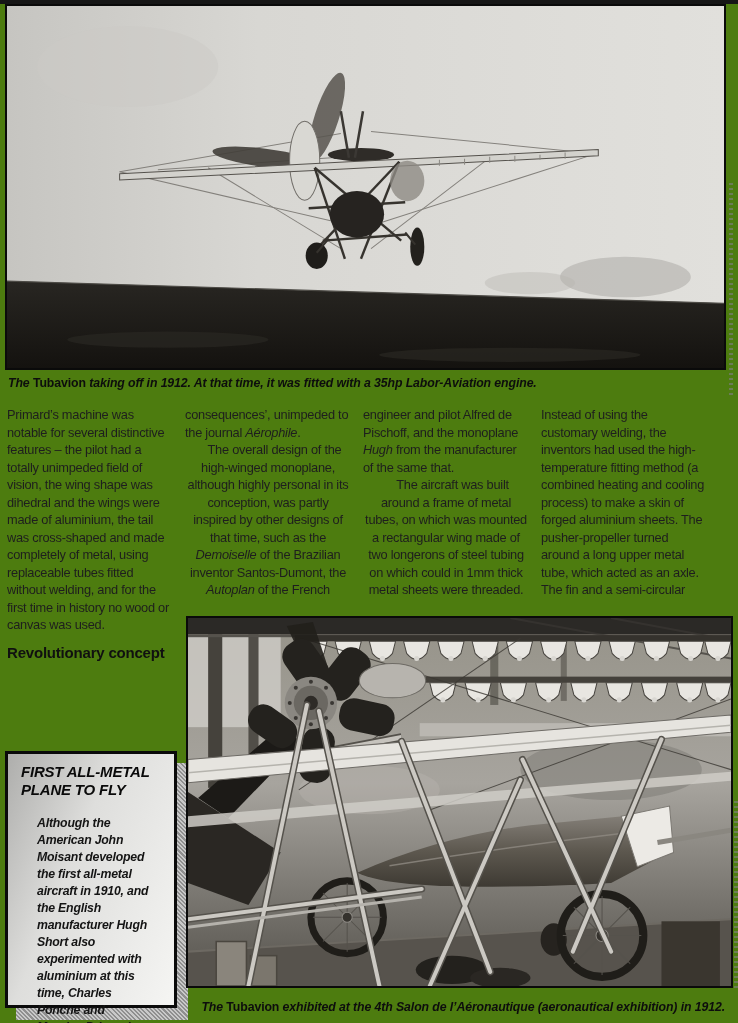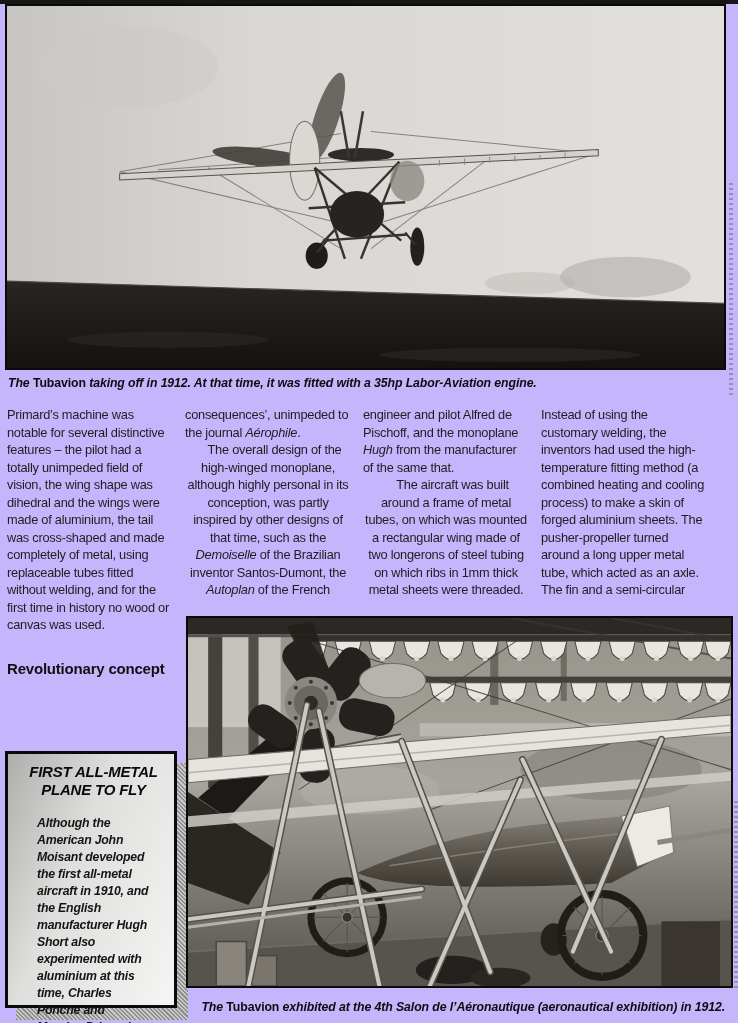--- a/index.html
+++ b/index.html
@@ -1,18 +1,18 @@
 <!DOCTYPE html>
 <html><head>
 <meta charset="utf-8">
 <style>
   html,body{margin:0;padding:0;background:#e8e8e8;}
   .page{
     position:relative;width:738px;height:1023px;margin:0 auto;
-    background:#c4b5fd;overflow:hidden;
+    background:#4d7c0f;overflow:hidden;
     font-family:"Liberation Sans", sans-serif;color:#1c1c1c;
   }
   .top-rule{position:absolute;left:0;top:0;width:738px;height:4px;background:#161616;}
   
   .photo-top{
     position:absolute;left:5px;top:4px;width:717px;height:362px;
     border:2px solid #0a0a0a;background:#d8d7d3;
   }
   .photo-exhibition{
     position:absolute;left:186px;top:616px;width:543px;height:368px;
@@ -37,37 +37,37 @@
   .columns{
     position:absolute;left:7px;top:406px;width:724px;
     display:grid;grid-template-columns:repeat(4,166px);column-gap:12px;
     align-items:start;
   }
   .col{font-size:12.8px;line-height:17.5px;letter-spacing:-0.25px;color:#1e1e1e;}
   .body-p{margin:0;}
   .body-p.indent{text-indent:13px;text-align:center;}
   .seg-italic{font-style:italic;}
   .col-heading{
-    margin:26px 0 4px 0;font-size:15px;font-weight:bold;color:#101010;
+    margin:10px 0 4px 0;font-size:15px;font-weight:bold;color:#101010;
     letter-spacing:-0.2px;
   }
   
   .sidebar-shadow{
     position:absolute;left:16px;top:763px;width:172px;height:257px;
     background:repeating-linear-gradient(45deg,#8f8f8f 0 1.5px,#c9c9c9 1.5px 3px);
   }
   .sidebar-box{
     position:absolute;left:5px;top:751px;width:172px;height:257px;
     box-sizing:border-box;border:3px solid #0a0a0a;
     background:linear-gradient(112deg,#aeaeac 0%,#dededc 40%,#f5f5f3 100%);
     padding:9px 8px 8px 13px;z-index:2;
   }
   .sidebar-title{
     margin:0 0 7px 0;font-size:15px;line-height:18px;font-weight:bold;
-    font-style:italic;color:#0a0a0a;letter-spacing:-0.2px;text-align:center;
+    font-style:italic;color:#0a0a0a;letter-spacing:-0.2px;
   }
   .sidebar-body{
     margin:16px;font-size:12.3px;line-height:17px;font-weight:bold;
     font-style:italic;color:#141414;letter-spacing:-0.2px;
   }
 </style>
 </head>
 <body>
 
 <div class="page">
@@ -146,21 +146,21 @@
     <div class="col">
         <p class="body-p"><span class="seg-normal">Primard’s machine was notable for several distinctive features – the pilot had a totally unimpeded field of vision, the wing shape was dihedral and the wings were made of aluminium, the tail was cross-shaped and made completely of metal, using replaceable tubes fitted without welding, and for the first time in history no wood or canvas was used.</span></p>
         <h3 class="col-heading">Revolutionary concept</h3>
       </div>
     <div class="col">
         <p class="body-p"><span class="seg-normal">consequences’, unimpeded to the journal </span><span class="seg-italic">Aérophile</span><span class="seg-normal">.</span></p>
         <p class="body-p indent"><span class="seg-normal">The overall design of the high-winged monoplane, although highly personal in its conception, was partly inspired by other designs of that time, such as the </span><span class="seg-italic">Demoiselle</span><span class="seg-normal"> of the Brazilian inventor Santos-Dumont, the </span><span class="seg-italic">Autoplan</span><span class="seg-normal"> of the French</span></p>
       </div>
     <div class="col">
         <p class="body-p"><span class="seg-normal">engineer and pilot Alfred de Pischoff, and the monoplane </span><span class="seg-italic">Hugh</span><span class="seg-normal"> from the manufacturer of the same that.</span></p>
-        <p class="body-p indent"><span class="seg-normal">The aircraft was built around a frame of metal tubes, on which was mounted a rectangular wing made of two longerons of steel tubing on which ribs in 1mm thick metal sheets were threaded.</span></p>
+        <p class="body-p indent"><span class="seg-normal">The aircraft was built around a frame of metal tubes, on which was mounted a rectangular wing made of two longerons of steel tubing on which could in 1mm thick metal sheets were threaded.</span></p>
       </div>
     <div class="col">
         <p class="body-p"><span class="seg-normal">Instead of using the customary welding, the inventors had used the high-temperature fitting method (a combined heating and cooling process) to make a skin of forged aluminium sheets. The pusher-propeller turned around a long upper metal tube, which acted as an axle. The fin and a semi-circular</span></p>
       </div>
   </div>
 
   <div class="sidebar-shadow"></div>
   <div class="sidebar-box">
     <h2 class="sidebar-title">FIRST ALL-METAL PLANE TO FLY</h2>
     <p class="sidebar-body">Although the American John Moisant developed the first all-metal aircraft in 1910, and the English manufacturer Hugh Short also experimented with aluminium at this time, Charles Ponche and Maurice Primard were the first to demonstrate that metal aircraft were really capable of flight.</p>

